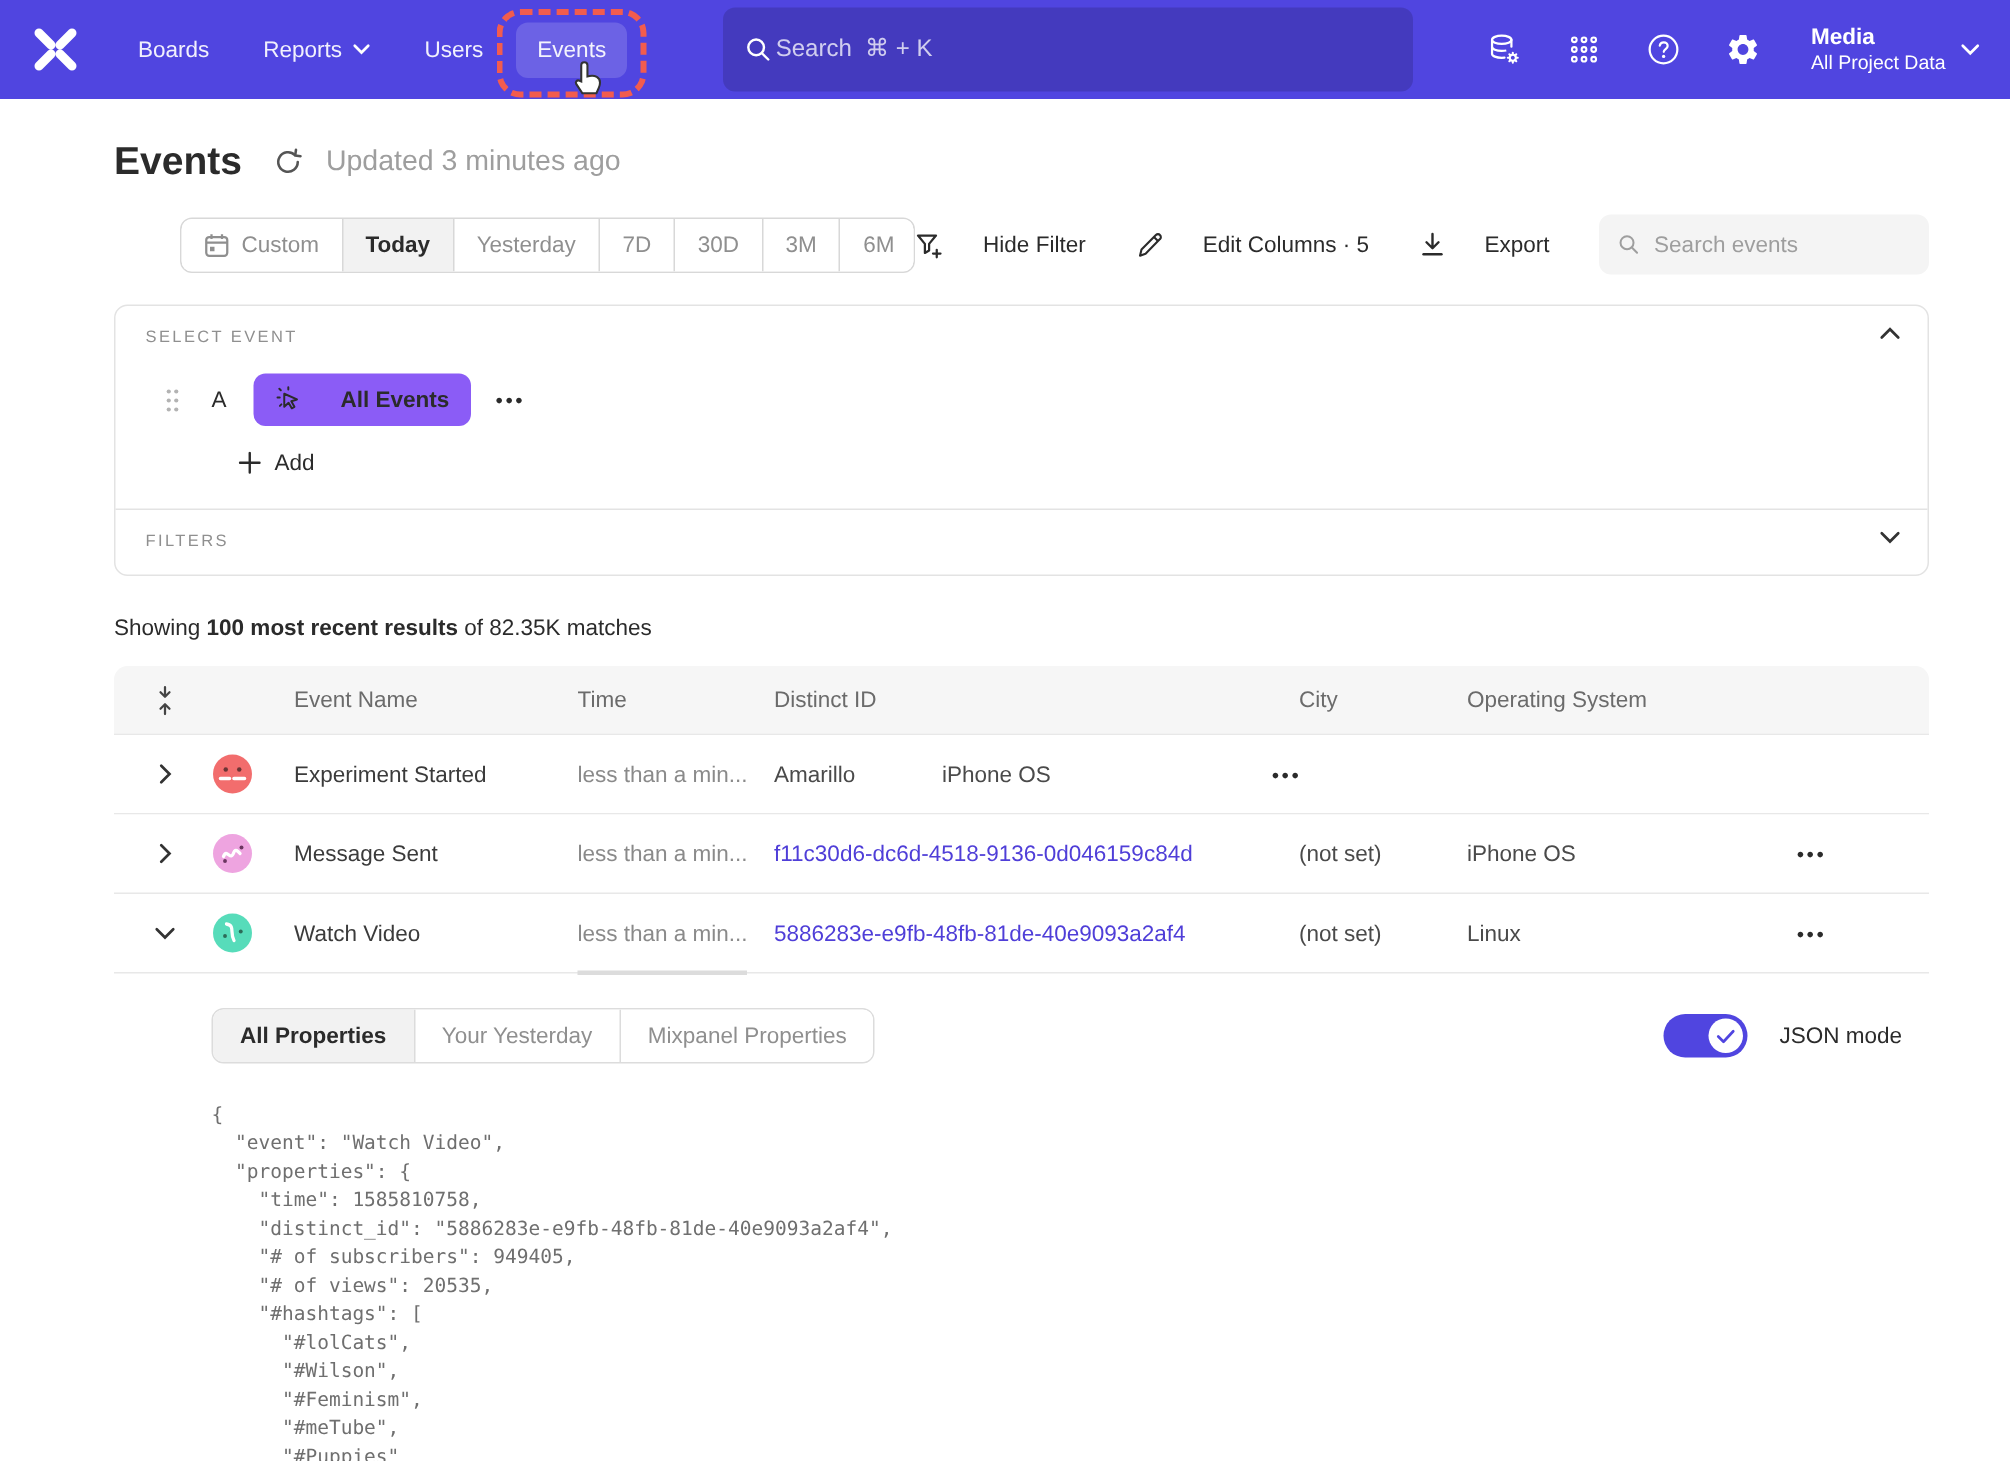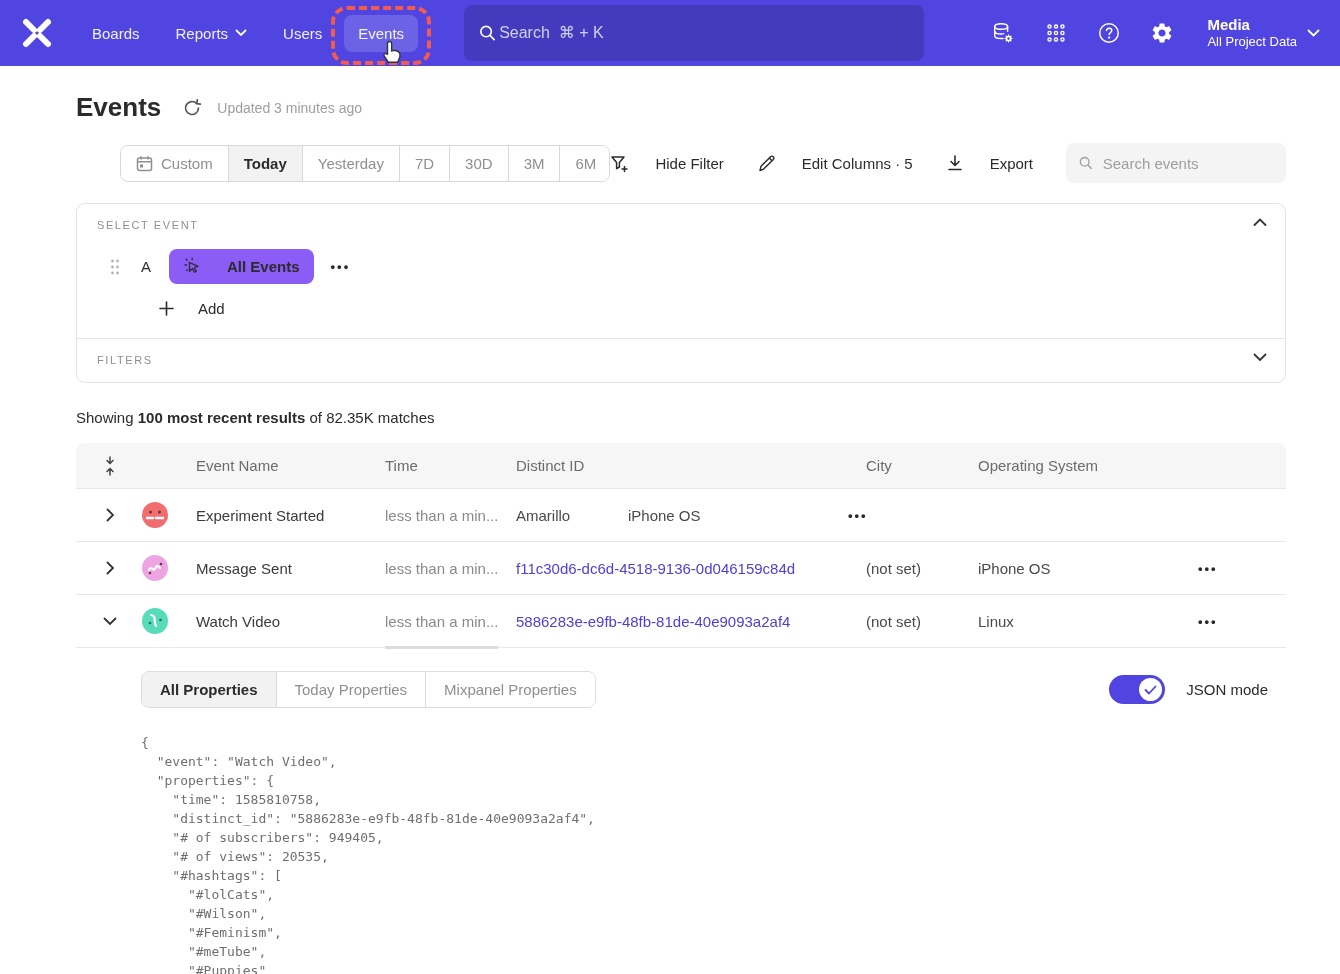--- a/index.html
+++ b/index.html
@@ -10,37 +10,37 @@
   .navbar { height:66px; background:#5045e0; display:flex; align-items:center; padding:0 20px; }
   .logo { width:34px; height:34px; margin-right:24px; flex:0 0 auto; }
   .nav-links { display:flex; align-items:center; }
   .nav-link { color:rgba(255,255,255,.92); font-size:15px; padding:10px 14px; margin-right:8px;
     border-radius:8px; cursor:pointer; display:flex; align-items:center; gap:7px; white-space:nowrap; }
   .nav-link.active { background:rgba(255,255,255,.16); }
   .events-wrap { position:relative; margin-right:30px; }
   .annotation-box { position:absolute; left:-13px; top:-9px; right:-13px; bottom:-13px;
     border:4px dashed #f25c4e; border-radius:16px; pointer-events:none; }
   .cursor-hand { position:absolute; left:50%; top:24px; margin-left:-2px; z-index:5; }
-  .nav-search { width:460px; height:56px; margin-left:16px; background:rgba(0,0,0,.15);
+  .nav-search { width:460px; height:56px; margin-left:34px; background:rgba(0,0,0,.15);
     border-radius:8px; display:flex; align-items:center; padding:0 14px; gap:2px; }
   .nav-search input { background:transparent; border:none; outline:none; color:#fff; font-size:16px;
     width:100%; font-family:"Liberation Sans", sans-serif; }
   .nav-search input::placeholder { color:rgba(255,255,255,.75); }
   .nav-right { margin-left:auto; display:flex; align-items:center; gap:29px; }
   .nav-icon { width:24px; height:24px; cursor:pointer; flex:0 0 auto; }
   .project { display:flex; align-items:center; gap:10px; margin-left:4px; cursor:pointer; color:#fff; }
   .project .p-name { font-size:15px; font-weight:bold; line-height:1.25; }
   .project .p-sub { font-size:13px; line-height:1.25; }
 
   
   .content { margin:0 54px 0 76px; }
   .page-header { margin-top:26px; display:flex; align-items:center; gap:15px; }
   .page-title { font-size:26px; font-weight:bold; color:#2b2b2b; }
   .refresh-btn { width:20px; height:20px; cursor:pointer; margin-left:6px; }
-  .updated { font-size:14px; color:#9e9e9e; }
+  .updated { font-size:19px; color:#9e9e9e; }
 
   .filter-row { margin-top:20px; display:flex; align-items:center; }
   .segmented { display:flex; border:1px solid #d8d8d8; border-radius:8px; overflow:hidden;margin-left:44px; }
   .seg { padding:9px 15px; font-size:15px; color:#8f8f8f; cursor:pointer; display:flex;
     align-items:center; gap:8px; white-space:nowrap; border-left:1px solid #d8d8d8; background:#fff; }
   .seg:first-child { border-left:none; }
   .seg.active { background:#f2f2f2; color:#2b2b2b; font-weight:bold; }
   .toolbar { margin-left:auto; display:flex; align-items:center; gap:33px; }
   .tool-btn { display:flex; align-items:center; gap:26px; font-size:15px; color:#2b2b2b; cursor:pointer; white-space:nowrap; }
   .events-search { width:220px; height:40px; background:#f4f4f4; border-radius:8px; display:flex;
@@ -54,21 +54,21 @@
   .card-section { padding:15px 20px 18px 20px; position:relative; }
   .card-label { font-size:11px; letter-spacing:1.6px; color:#8f8f8f; }
   .card-chevron { position:absolute; right:18px; top:14px; cursor:pointer; }
   .event-row { margin-top:18px; display:flex; align-items:center; }
   .drag-handle { margin-left:12px; cursor:grab; }
   .row-letter { margin-left:20px; font-size:15px; color:#2b2b2b; }
   .event-pill { margin-left:18px; background:#8b5cf6; border-radius:8px; padding:8px 14px;
     display:flex; align-items:center; gap:25px; cursor:pointer; }
   .event-pill .pill-label { font-size:15px; font-weight:bold; color:#2b2b2b; }
   .row-ellipsis { margin-left:17px; cursor:pointer; font-weight:bold; color:#2b2b2b; letter-spacing:2px; font-size:13px; }
-  .add-btn { margin:16px 0 2px 62px; display:inline-flex; align-items:center; gap:24px; font-size:15px;
+  .add-btn { margin:16px 0 2px 62px; display:inline-flex; align-items:center; gap:9px; font-size:15px;
     color:#2b2b2b; cursor:pointer; }
   .filters-section { border-top:1px solid #e3e3e3; padding:15px 20px 16px 20px; position:relative; }
 
   .results-line { margin-top:26px; font-size:15px; color:#2b2b2b; }
   .results-line b { font-weight:bold; }
 
   
   .table { margin-top:17px; }
   .thead { background:#f6f6f6; border-radius:9px 9px 0 0; height:46px; display:flex; align-items:center;
     font-size:15px; color:#6b6b6b; }
@@ -382,21 +382,21 @@
       <div class="c-city">(not set)</div>
       <div class="c-os">Linux</div>
       <div class="c-dots">•••</div>
       <div class="time-underline"></div>
     </div>
 
     <div class="expanded">
       <div class="exp-top">
         <div class="tabs">
           <div class="tab active">All Properties</div>
-          <div class="tab">Today Properties</div>
+          <div class="tab">Your Yesterday</div>
           <div class="tab">Mixpanel Properties</div>
         </div>
         <div class="exp-right">
           <div class="toggle">
             <div class="knob">
               <svg width="13" height="10" viewBox="0 0 13 10">
                 <path d="M1.5 5 L5 8.5 L11.5 1.5" stroke="#5045e0" stroke-width="1.8" fill="none" stroke-linecap="round" stroke-linejoin="round"></path>
               </svg>
             </div>
           </div>

